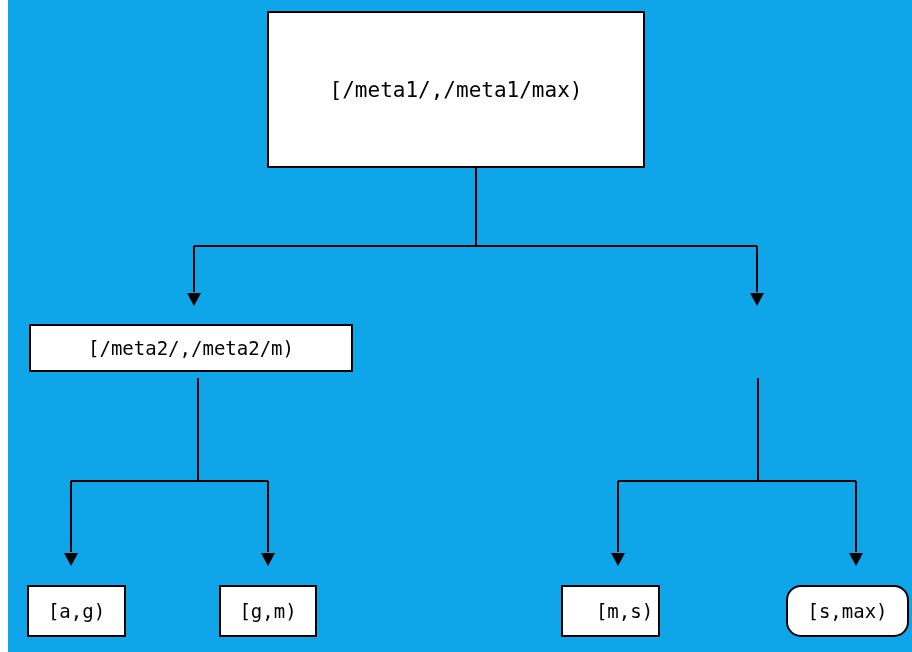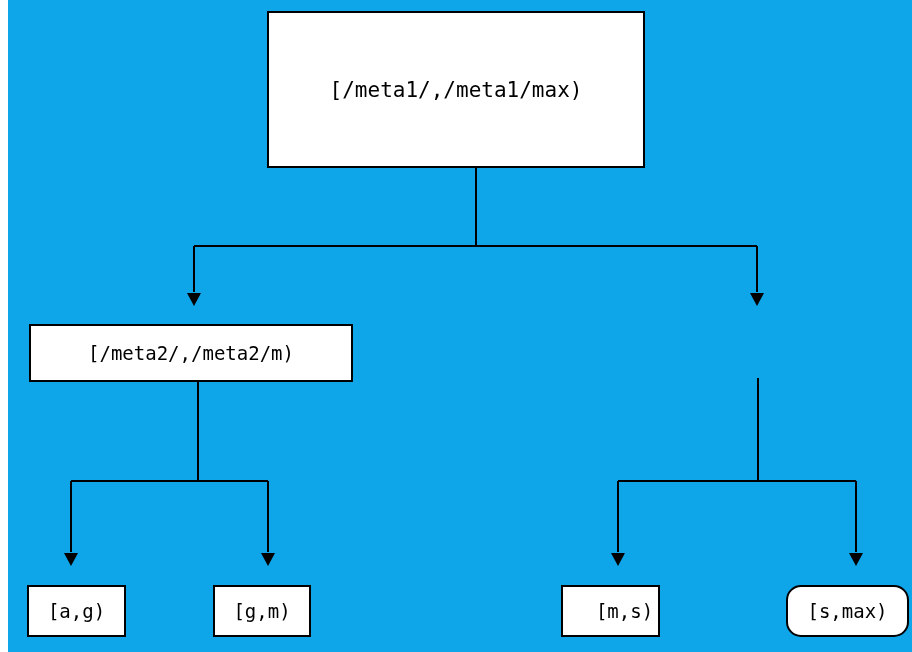--- a/index.html
+++ b/index.html
@@ -38,27 +38,27 @@
     white-space: nowrap;
   }
   .node-label {
     font-family: "DejaVu Sans Mono", "Liberation Mono", monospace;
     color: #000000;
     letter-spacing: 0px;
   }
   .node-root   { left: 259px; top: 11px;  width: 378px; height: 157px; }
   .node-root .node-label { font-size: 21px; }
 
-  .node-mid-left  { left: 21px;  top: 324px; width: 324px; height: 58px; }
+  .node-mid-left  { left: 21px;  top: 324px; width: 324px; height: 48px; }
   .node-mid-right { left: 581px; top: 324px; width: 321px; height: 54px; }
   .node-mid-left .node-label,
   .node-mid-right .node-label { font-size: 19px; }
 
   .node-leaf-ag   { left: 19px;   top: 585px; width: 99px;  height: 52px; }
-  .node-leaf-gm   { left: 205px; top: 585px; width: 98px;  height: 52px; }
+  .node-leaf-gm   { left: 211px; top: 585px; width: 98px;  height: 52px; }
   .node-leaf-ms   { left: 553px; top: 585px; width: 99px;  height: 52px; padding-left: 28px; }
   .node-leaf-smax { left: 778px; top: 585px; width: 123px; height: 52px; border-radius: 15px; }
   .node-leaf-ag .node-label,
   .node-leaf-gm .node-label,
   .node-leaf-ms .node-label,
   .node-leaf-smax .node-label { font-size: 19px; }
 </style>
 </head>
 <body>
 

